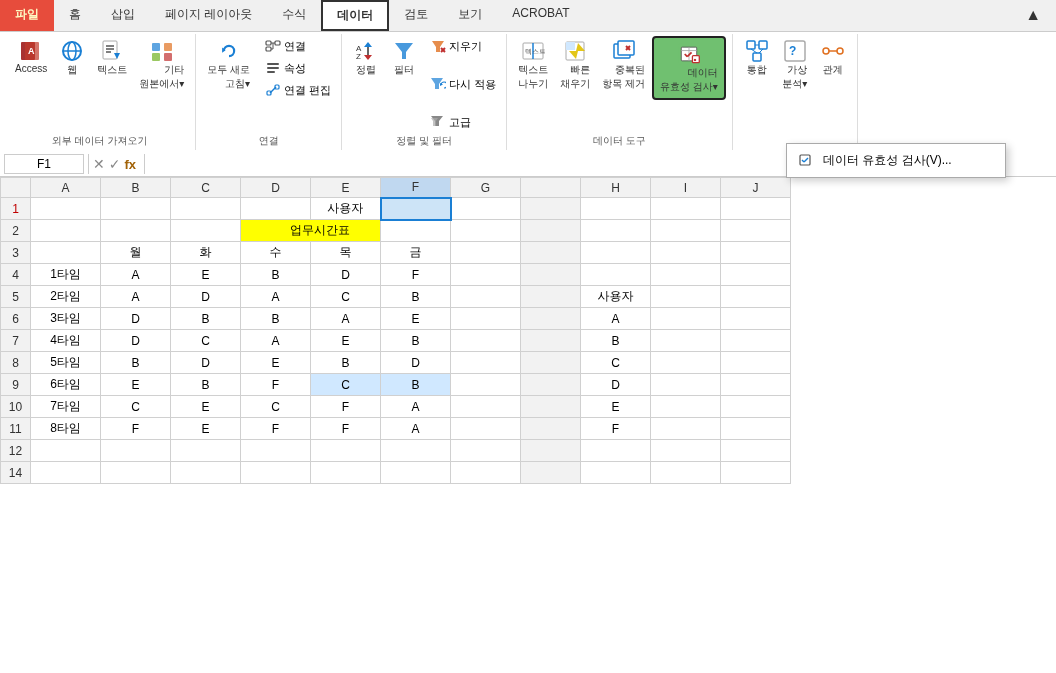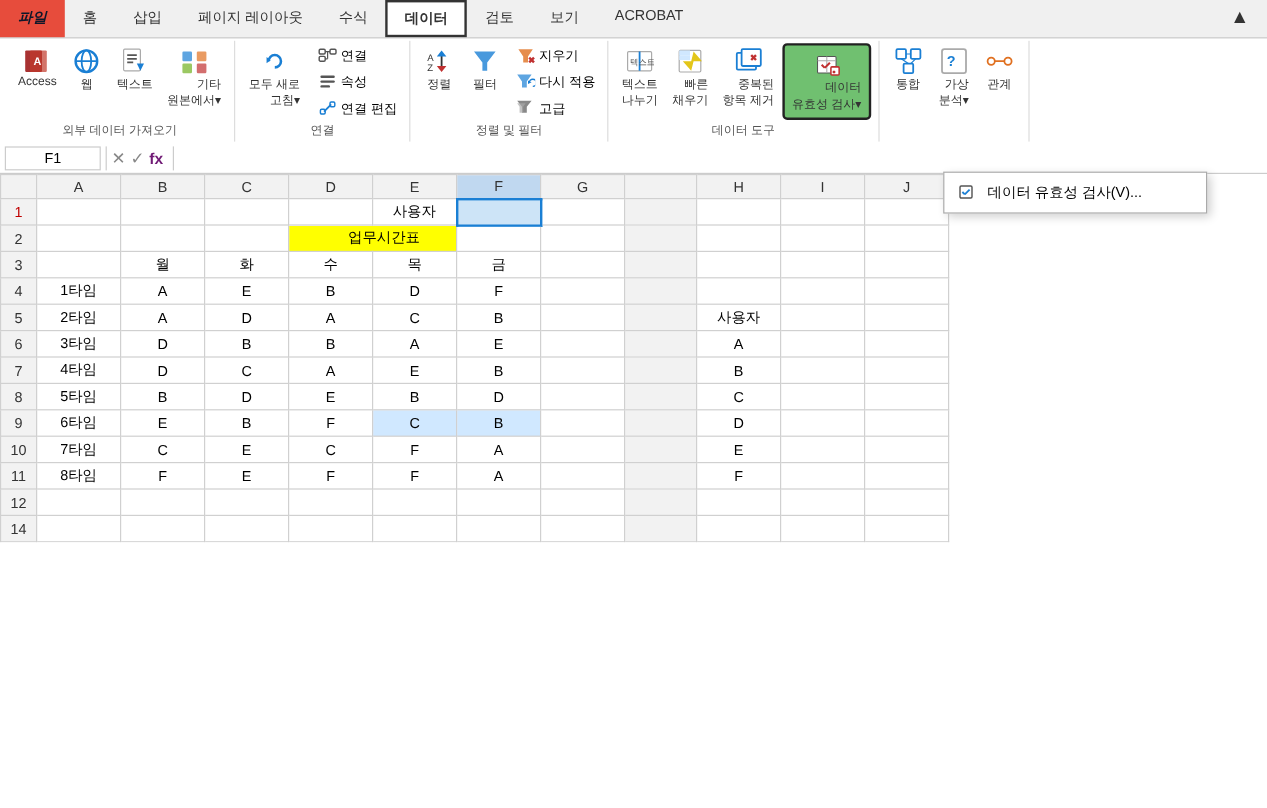--- a/index.html
+++ b/index.html
@@ -51,21 +51,21 @@
     .cell-f-selected { background: #cde4f7; border: 2px solid #1a7fd4; }
     
     .spreadsheet-container { position: relative; }
   </style>
 </head>
 <body>
 
 <div>
 
   <div class="ribbon-tabs">
-    <div class="ribbon-tab" style="background:#e74c3c;color:#0f172a;font-weight:bold;font-style:italic;">파일</div>
+    <div class="ribbon-tab" style="background:#e74c3c;color:#fef9c3;font-weight:bold;">파일</div>
     <div class="ribbon-tab">홈</div>
     <div class="ribbon-tab">삽입</div>
     <div class="ribbon-tab">페이지 레이아웃</div>
     <div class="ribbon-tab">수식</div>
     <div class="ribbon-tab highlighted" style="border:2px solid #333;background:#fff;font-weight:bold;">데이터</div>
     <div class="ribbon-tab">검토</div>
     <div class="ribbon-tab">보기</div>
     <div class="ribbon-tab">ACROBAT</div>
     <div style="flex:1;"></div>
     <div class="ribbon-tab" style="font-size:16px;">▲</div>
@@ -187,21 +187,21 @@
           <div class="label">정렬</div>
         </div>
         <div class="ribbon-btn">
           <div class="icon">
             <svg width="24" height="24" viewBox="0 0 24 24">
                 <polygon points="3,4 21,4 14,13 14,20 10,20 10,13" fill="#1a7fd4" opacity="0.8"></polygon>
               </svg>
           </div>
           <div class="label">필터</div>
         </div>
-        <div style="display:flex;flex-direction:column;gap:2px;margin-left:2px;">
+        <div style="display:flex;flex-direction:column;gap:18px;margin-left:2px;">
           <div class="ribbon-btn-small">
             <div class="icon">
               <svg width="16" height="16" viewBox="0 0 16 16">
                   <polygon points="2,3 14,3 10,9 10,14 6,14 6,9" fill="#e07020" opacity="0.8"></polygon>
                   <line x1="11" y1="10" x2="15" y2="14" stroke="#c03030" stroke-width="2"></line>
                   <line x1="15" y1="10" x2="11" y2="14" stroke="#c03030" stroke-width="2"></line>
                 </svg>
             </div>
             <span>지우기</span>
           </div>
@@ -335,21 +335,21 @@
       <span>데이터 유효성 검사(V)...</span>
     </div>
   </div>
 
   <div class="formula-bar">
     <input type="text" class="name-box" value="F1" style="">
     <div class="formula-divider"></div>
     <div class="formula-icons">
       <span>✕</span>
       <span>✓</span>
-      <span style="font-weight:bold;font-size:13px;color:#701a75;">fx</span>
+      <span style="font-weight:bold;font-size:13px;color:#a16207;">fx</span>
     </div>
     <div class="formula-divider"></div>
     <input type="text" class="formula-input" value="" style="">
   </div>
 
   <div class="spreadsheet-container">
     <div class="spreadsheet">
       <table>
         <colgroup>
           <col style="width:30px">

